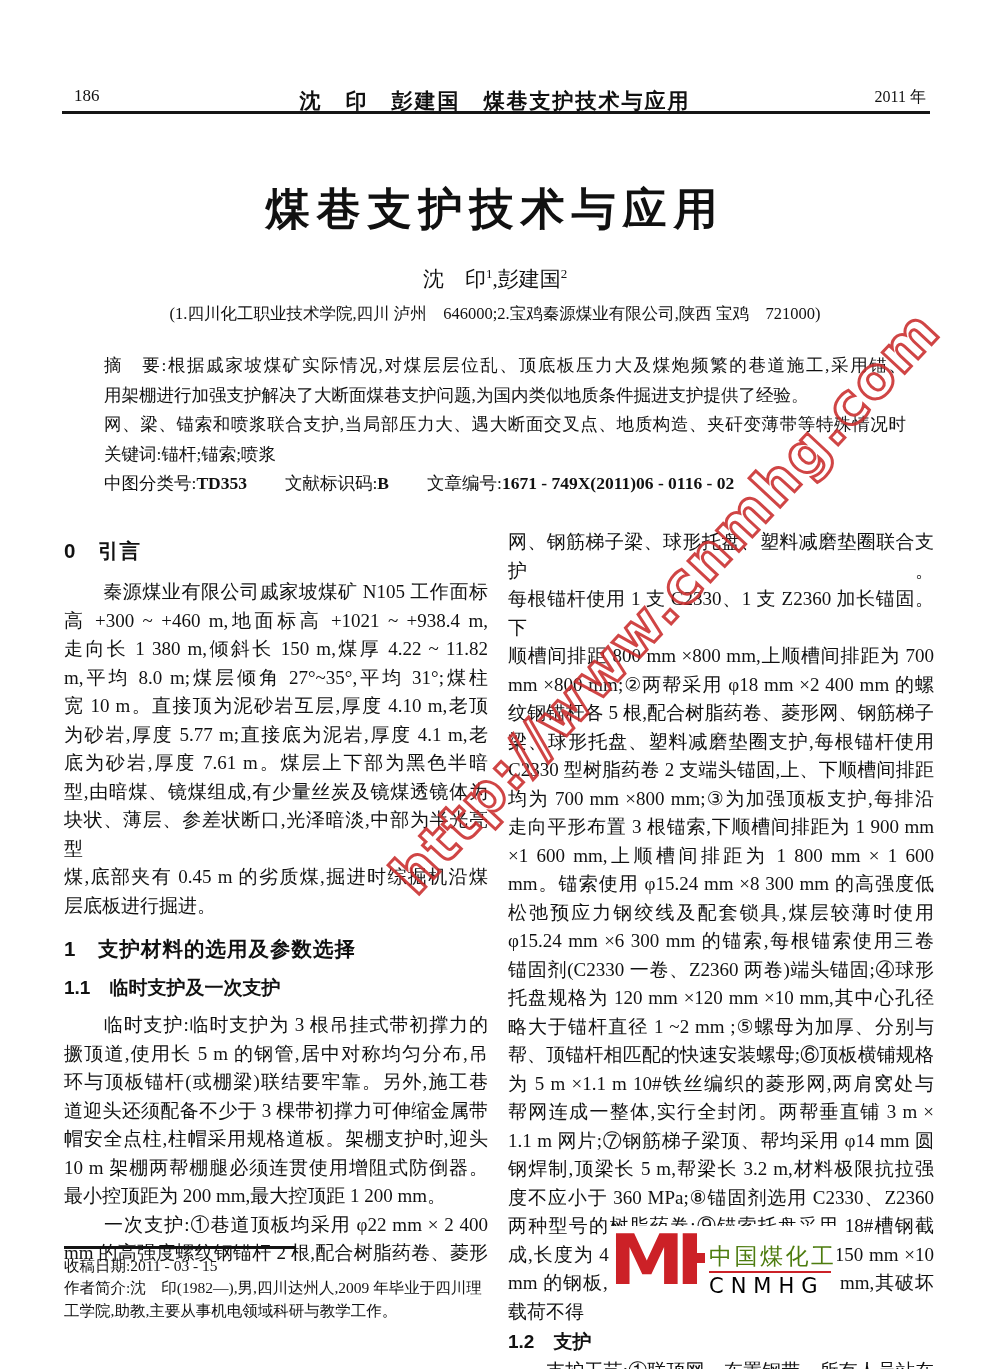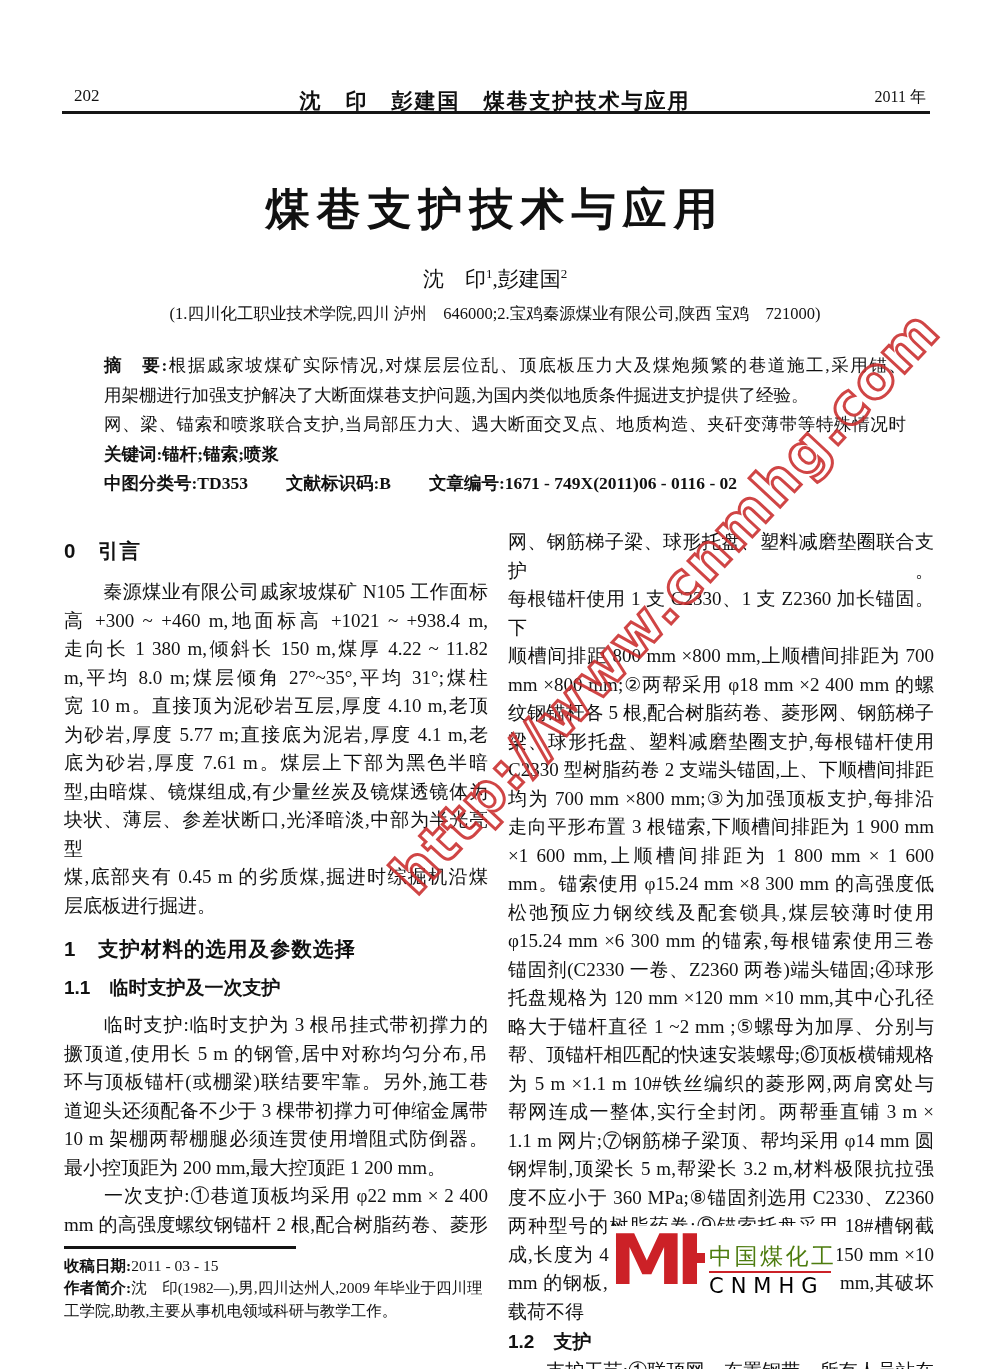--- a/index.html
+++ b/index.html
@@ -13,21 +13,21 @@
   
   .title{position:absolute;left:0;right:0;top:180px;margin:0;text-align:center;
          font-size:44px;font-weight:bold;letter-spacing:7px;}
   .authors{position:absolute;left:0;right:0;top:265px;text-align:center;font-size:21px;}
   .authors sup{font-size:13px;}
   .affiliation{position:absolute;left:0;right:0;top:303px;text-align:center;font-size:16.5px;}
   
   .abstract{position:absolute;left:104px;top:351px;width:802px;font-size:17.5px;line-height:29.5px;}
   .ab-line{width:100%;}
   .line-j{text-align:justify;text-align-last:justify;}
-  .b{font-weight:bold;}
+  .b{font-weight:normal;}
   .bv{font-weight:600;}
   .sp{display:inline-block;width:38px;}
   
   .col{position:absolute;width:424px;font-size:19px;line-height:28.5px;}
   .col-left{left:64px;top:530px;padding-top:6px;}
   .col-right{left:508px;top:524px;padding-top:4px;width:426px;}
   .col .line{text-align:justify;text-align-last:justify;}
   .col .end{text-align:left;}
   .col .h1{font-family:"Liberation Sans","DejaVu Sans",sans-serif;font-weight:bold;
            font-size:20.5px;line-height:30px;margin:14px 0 10px;letter-spacing:1px;}
@@ -56,21 +56,21 @@
   .logo-text{margin-left:4px;padding-top:6px;font-family:"DejaVu Sans","Liberation Sans",sans-serif;}
   .logo-cn{font-size:23px;color:#4d7c0f;letter-spacing:2.5px;line-height:25px;white-space:nowrap;}
   .logo-underline{width:122px;height:2px;background:#cc2127;margin:2px 0 2px 0;}
   .logo-en{font-size:21px;color:#000000;letter-spacing:7px;line-height:23px;}
 </style>
 </head>
 <body>
 
 <div class="page">
 
-  <div class="hdr-left">202</div>
+  <div class="hdr-left">186</div>
   <div class="hdr-center">沈　印　彭建国　煤巷支护技术与应用</div>
   <div class="hdr-right">2011 年</div>
   <div class="hdr-rule"></div>
 
   <h1 class="title">煤巷支护技术与应用</h1>
 
   <div class="authors"><span>沈　印</span><sup>1</sup><span>,彭建国</span><sup>2</sup></div>
 
   <div class="affiliation">(1.四川化工职业技术学院,四川 泸州　646000;2.宝鸡秦源煤业有限公司,陕西 宝鸡　721000)</div>
 
@@ -94,20 +94,21 @@
       <div class="line">型,由暗煤、镜煤组成,有少量丝炭及镜煤透镜体为</div>
       <div class="line">块状、薄层、参差状断口,光泽暗淡,中部为半光亮型</div>
       <div class="line">煤,底部夹有 0.45 m 的劣质煤,掘进时综掘机沿煤</div>
       <div class="end">层底板进行掘进。</div>
       <div class="h1">1　支护材料的选用及参数选择</div>
       <div class="h2">1.1　临时支护及一次支护</div>
       <div class="line">　　临时支护:临时支护为 3 根吊挂式带初撑力的</div>
       <div class="line">撅顶道,使用长 5 m 的钢管,居中对称均匀分布,吊</div>
       <div class="line">环与顶板锚杆(或棚梁)联结要牢靠。另外,施工巷</div>
       <div class="line">道迎头还须配备不少于 3 棵带初撑力可伸缩金属带</div>
+      <div class="line">帽安全点柱,柱帽采用规格道板。架棚支护时,迎头</div>
       <div class="line">10 m 架棚两帮棚腿必须连贯使用增阻式防倒器。</div>
       <div class="end">最小控顶距为 200 mm,最大控顶距 1 200 mm。</div>
       <div class="line">　　一次支护:①巷道顶板均采用 φ22 mm × 2 400</div>
       <div class="line">mm 的高强度螺纹钢锚杆 2 根,配合树脂药卷、菱形</div>
     </div>
   <div class="col col-right">
       <div class="line">网、钢筋梯子梁、球形托盘、塑料减磨垫圈联合支护。</div>
       <div class="line">每根锚杆使用 1 支 C2330、1 支 Z2360 加长锚固。下</div>
       <div class="line">顺槽间排距 800 mm ×800 mm,上顺槽间排距为 700</div>
       <div class="line">mm ×800 mm;②两帮采用 φ18 mm ×2 400 mm 的螺</div>

